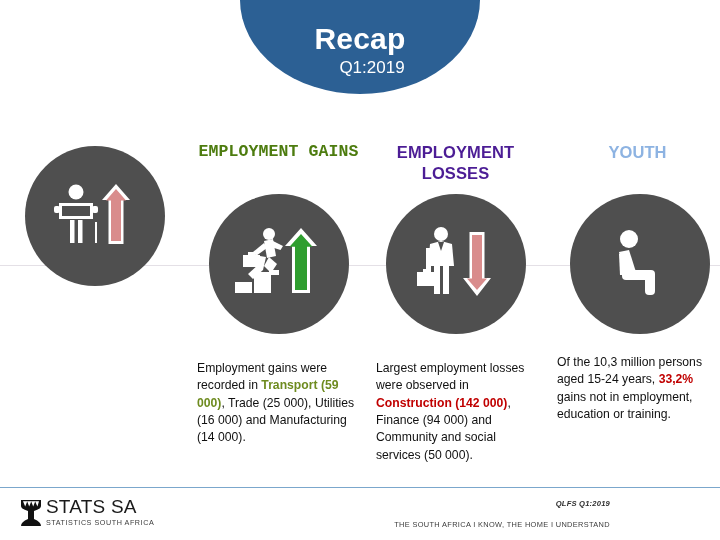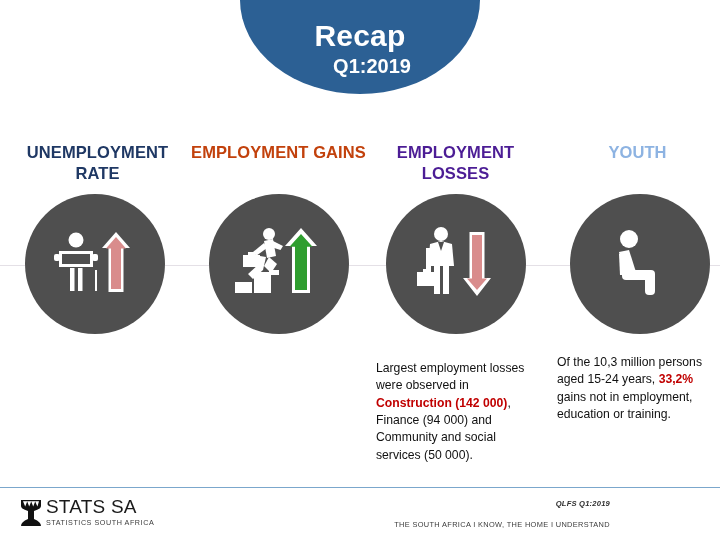--- a/index.html
+++ b/index.html
@@ -34,22 +34,22 @@
   }
   #header-title {
     color: #ffffff;
     font-size: 30px;
     font-weight: bold;
     line-height: 1.05;
     letter-spacing: 0.2px;
   }
   #header-subtitle {
     color: #ffffff;
-    font-size: 20px;
-    font-weight: bold;
+    font-size: 17px;
+    font-weight: normal;
     line-height: 1.2;
     margin-top: 3px;
     margin-left: 24px;
   }
 
   
   #mid-rule {
     position: absolute;
     left: 0;
     top: 265px;
@@ -72,21 +72,21 @@
 
   .col-heading {
     text-align: center;
     font-size: 16.5px;
     font-weight: bold;
     line-height: 1.25;
     letter-spacing: 0.1px;
     height: 48px;
   }
   #col-0 .col-heading { color: #1f3864; }
-  #col-1 .col-heading { color: #c2410c; }
+  #col-1 .col-heading { color: #4d7c0f; font-family: Liberation Mono, monospace; }
   #col-2 .col-heading { color: #4c1d95; }
   #col-3 .col-heading { color: #8db3e2; }
 
   
   .circle-wrap {
     position: relative;
     height: 148px;
     display: flex;
     align-items: center;
     justify-content: center;
@@ -185,21 +185,20 @@
 <body>
 
 <div id="header-banner">
   <div id="header-title">Recap</div>
   <div id="header-subtitle">Q1:2019</div>
 </div>
 
 <div id="mid-rule"></div>
 
 <div class="column" id="col-0">
-  <div class="col-heading">UNEMPLOYMENT RATE</div>
   <div class="circle-wrap">
     <div class="circle">
       <svg width="90" height="80" viewBox="0 0 90 80">
 
         <circle cx="26" cy="16" r="7.5" fill="#ffffff"></circle>
 
         <rect x="9" y="27" width="34" height="16" fill="#ffffff"></rect>
         <rect x="12" y="30" width="28" height="10" fill="#4f4f4f"></rect>
 
         <rect x="4" y="30" width="6" height="7" rx="2" fill="#ffffff"></rect>
@@ -240,20 +239,23 @@
 
         <rect x="36" y="46" width="10" height="5" fill="#ffffff"></rect>
 
         <rect x="10" y="31" width="17" height="12" fill="#ffffff"></rect>
         <rect x="15" y="28" width="7" height="4" fill="#ffffff"></rect>
 
         <path d="M68 4 L84 22 L77 22 L77 69 L59 69 L59 22 L52 22 Z" fill="#ffffff"></path>
         <path d="M68 10 L79.5 22.8 L74 22.8 L74 66 L62 66 L62 22.8 L56.5 22.8 Z" fill="#2f9e2f"></path>
       </svg>
     </div>
+  </div>
+  <div class="col-body">
+    <span>Employment gains were recorded in </span><span class="hl-green">Transport (59 000)</span><span>, Trade (25 000), Utilities (16 000) and Manufacturing (14 000).</span>
   </div>
 </div>
 
 <div class="column" id="col-2">
   <div class="col-heading">EMPLOYMENT LOSSES</div>
   <div class="circle-wrap">
     <div class="circle">
       <svg width="88" height="80" viewBox="0 0 88 80">
 
         <circle cx="29" cy="10" r="7" fill="#ffffff"></circle>

